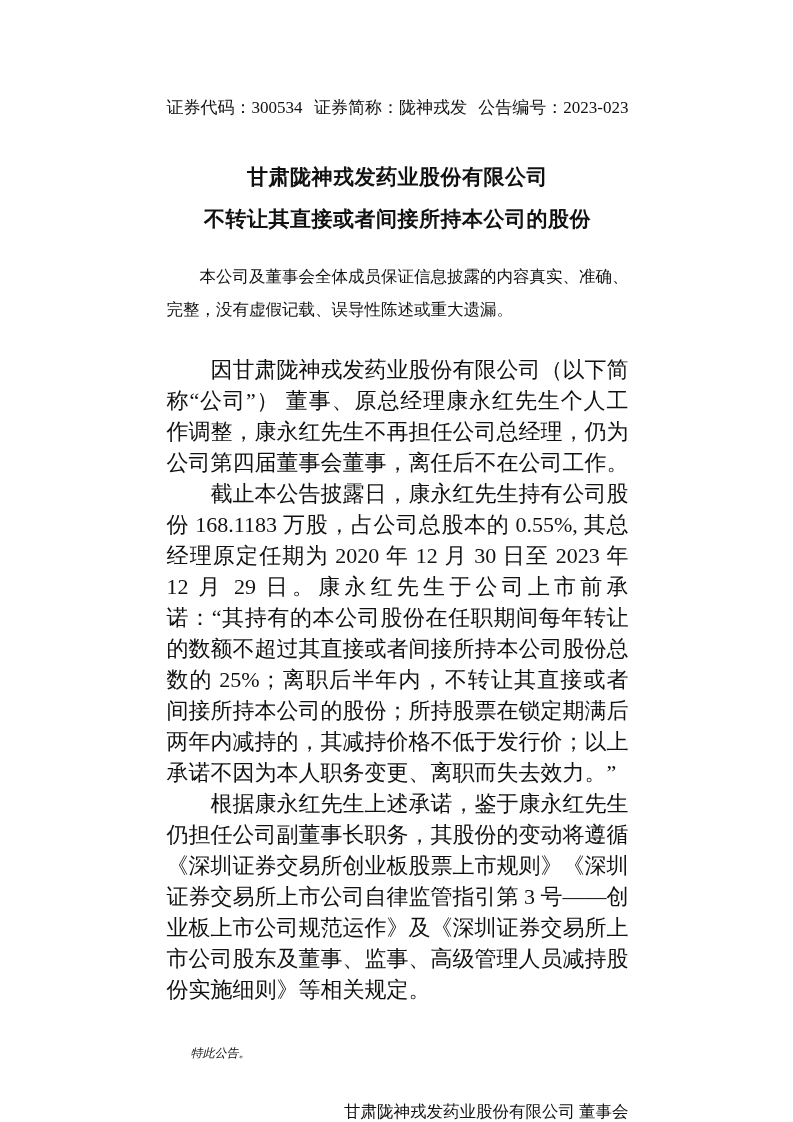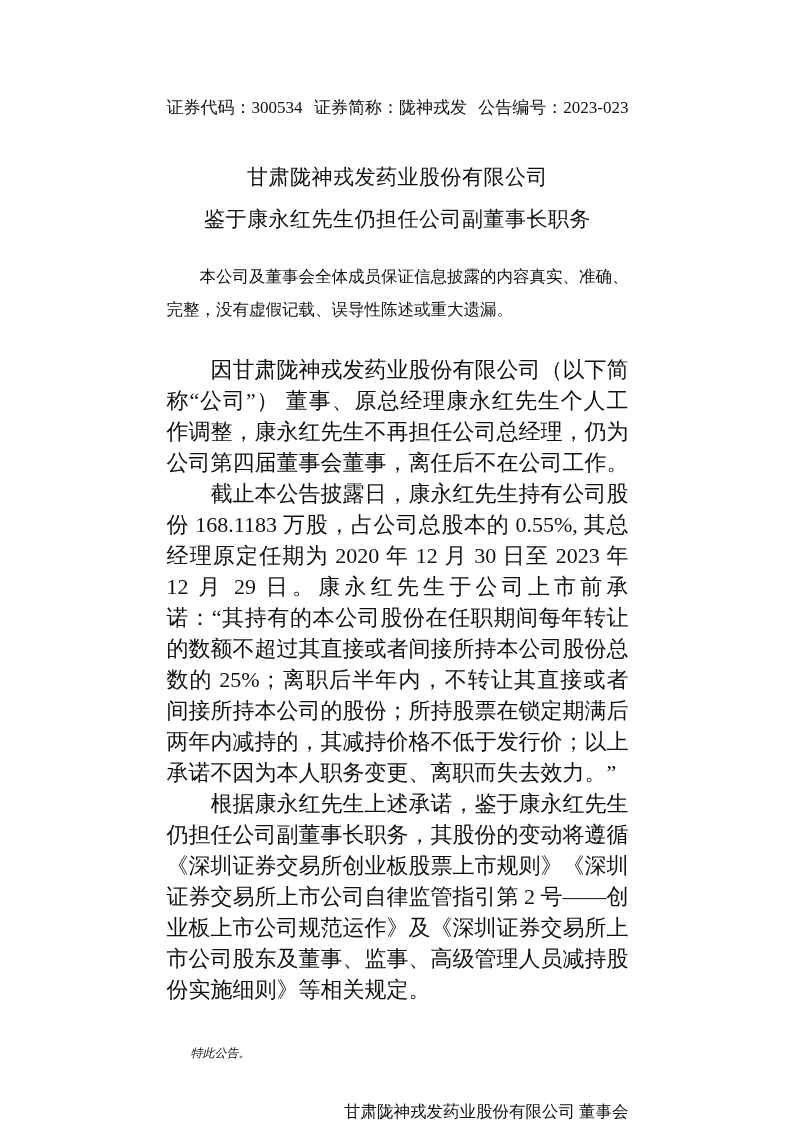--- a/index.html
+++ b/index.html
@@ -21,21 +21,21 @@
   .header-row {
     display: flex;
     justify-content: space-between;
     align-items: baseline;
     font-size: 17px;
     line-height: 24px;
     white-space: nowrap;
   }
   .doc-title {
     font-family: "Liberation Sans", "DejaVu Sans", sans-serif;
-    font-weight: normal;
+    font-weight: bold;
     text-align: center;
     font-size: 21px;
     line-height: 30px;
     letter-spacing: 0.5px;
   }
   .doc-title.line1 { margin-top: 42px; }
   .doc-title.line2 { margin-top: 12px; }
   .disclaimer {
     margin-top: 26px;
     font-family: "Liberation Sans", "DejaVu Sans", sans-serif;
@@ -76,27 +76,27 @@
 
 <div class="page">
 
   <div class="header-row">
     <span>证券代码：300534</span>
     <span>证券简称：陇神戎发</span>
     <span>公告编号：2023-023</span>
   </div>
 
   <div class="doc-title line1">甘肃陇神戎发药业股份有限公司</div>
-  <div class="doc-title line2">鉴于康永红先生仍担任公司副董事长职务</div>
+  <div class="doc-title line2">不转让其直接或者间接所持本公司的股份</div>
 
   <p class="disclaimer">本公司及董事会全体成员保证信息披露的内容真实、准确、完整，没有虚假记载、误导性陈述或重大遗漏。</p>
 
   <p class="para first">因甘肃陇神戎发药业股份有限公司（以下简称“公司”） 董事、原总经理康永红先生个人工作调整，康永红先生不再担任公司总经理，仍为公司第四届董事会董事，离任后不在公司工作。</p>
   <p class="para">截止本公告披露日，康永红先生持有公司股份 168.1183 万股，占公司总股本的 0.55%, 其总经理原定任期为 2020 年 12 月 30 日至 2023 年 12 月 29 日。康永红先生于公司上市前承诺：“其持有的本公司股份在任职期间每年转让的数额不超过其直接或者间接所持本公司股份总数的 25%；离职后半年内，不转让其直接或者间接所持本公司的股份；所持股票在锁定期满后两年内减持的，其减持价格不低于发行价；以上承诺不因为本人职务变更、离职而失去效力。”</p>
-  <p class="para">根据康永红先生上述承诺，鉴于康永红先生仍担任公司副董事长职务，其股份的变动将遵循《深圳证券交易所创业板股票上市规则》《深圳证券交易所上市公司自律监管指引第 2 号——创业板上市公司规范运作》及《深圳证券交易所上市公司股东及董事、监事、高级管理人员减持股份实施细则》等相关规定。</p>
+  <p class="para">根据康永红先生上述承诺，鉴于康永红先生仍担任公司副董事长职务，其股份的变动将遵循《深圳证券交易所创业板股票上市规则》《深圳证券交易所上市公司自律监管指引第 3 号——创业板上市公司规范运作》及《深圳证券交易所上市公司股东及董事、监事、高级管理人员减持股份实施细则》等相关规定。</p>
 
   <p class="closing">特此公告。</p>
 
   <div class="signature-block">
     <div class="sig-company">甘肃陇神戎发药业股份有限公司  董事会</div>
     <div class="sig-date">2023 年 3 月  10 日</div>
   </div>
 
 </div>
 

